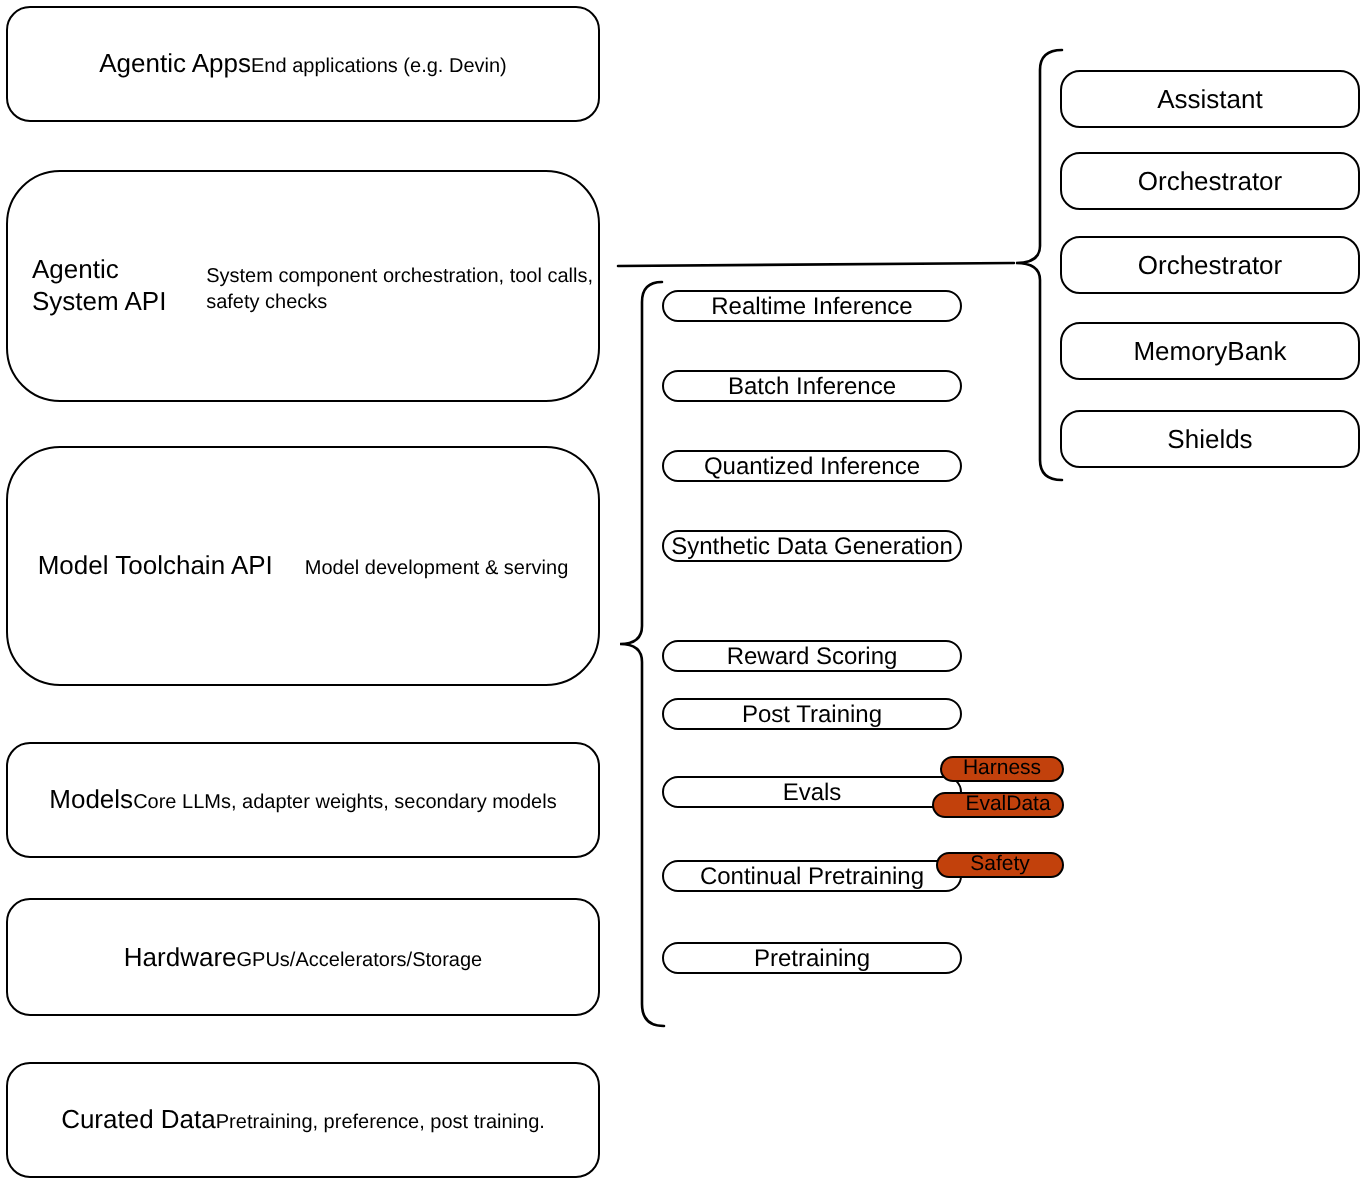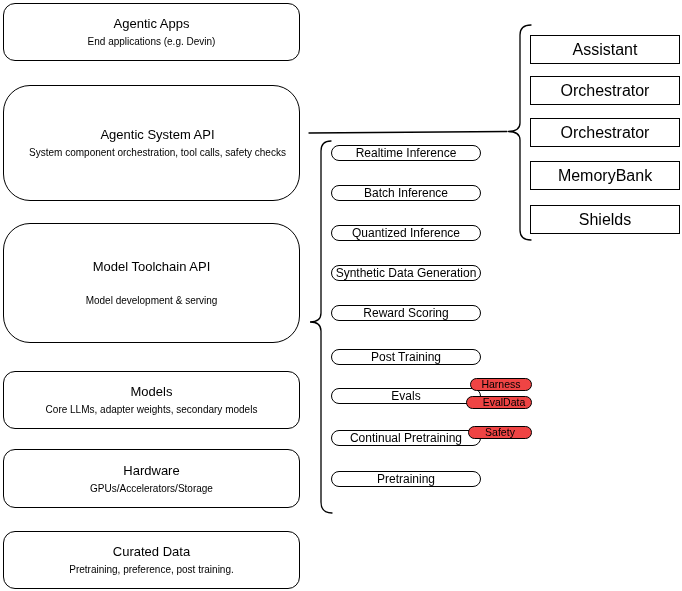--- a/index.html
+++ b/index.html
@@ -24,24 +24,24 @@
     height: 591px;
     z-index: 1;
     pointer-events: none;
   }
   .node {
     position: absolute;
     background: #ffffff;
     border: 1.3px solid #000000;
     box-sizing: border-box;
     display: flex;
-    flex-direction: column;
+    flex-direction: row;
     align-items: center;
     justify-content: center;
-    text-align: right;
+    text-align: left;
     z-index: 2;
   }
   .lbox {
     left: 3px;
     width: 297px;
   }
   .r12 { border-radius: 12px; }
   .r27 { border-radius: 27px; }
   .lbox .title {
     font-size: 13px;
@@ -57,27 +57,27 @@
     width: 150px;
     height: 16px;
     border-radius: 8px;
     font-size: 12px;
     line-height: 13px;
   }
   .rbox {
     left: 530px;
     width: 150px;
     height: 29px;
-    border-radius: 0;
-    font-size: 16px;
+    border-radius: 10px;
+    font-size: 13px;
     line-height: 13px;
   }
   .pill {
     position: absolute;
-    background: #ef4444;
+    background: #c2410c;
     border: 1.3px solid #000000;
     border-radius: 999px;
     box-sizing: border-box;
     display: flex;
     align-items: center;
     justify-content: center;
     font-size: 10.5px;
     line-height: 11px;
     z-index: 3;
   }
@@ -128,21 +128,21 @@
   </div>
   <div class="node mbox" style="top:185px;">
     <span>Batch Inference</span>
   </div>
   <div class="node mbox" style="top:225px;">
     <span>Quantized Inference</span>
   </div>
   <div class="node mbox" style="top:265px;">
     <span>Synthetic Data Generation</span>
   </div>
-  <div class="node mbox" style="top:305px;">
+  <div class="node mbox" style="top:320px;">
     <span>Reward Scoring</span>
   </div>
   <div class="node mbox" style="top:349px;">
     <span>Post Training</span>
   </div>
   <div class="node mbox" style="top:388px;">
     <span>Evals</span>
   </div>
   <div class="node mbox" style="top:430px;">
     <span>Continual Pretraining</span>

